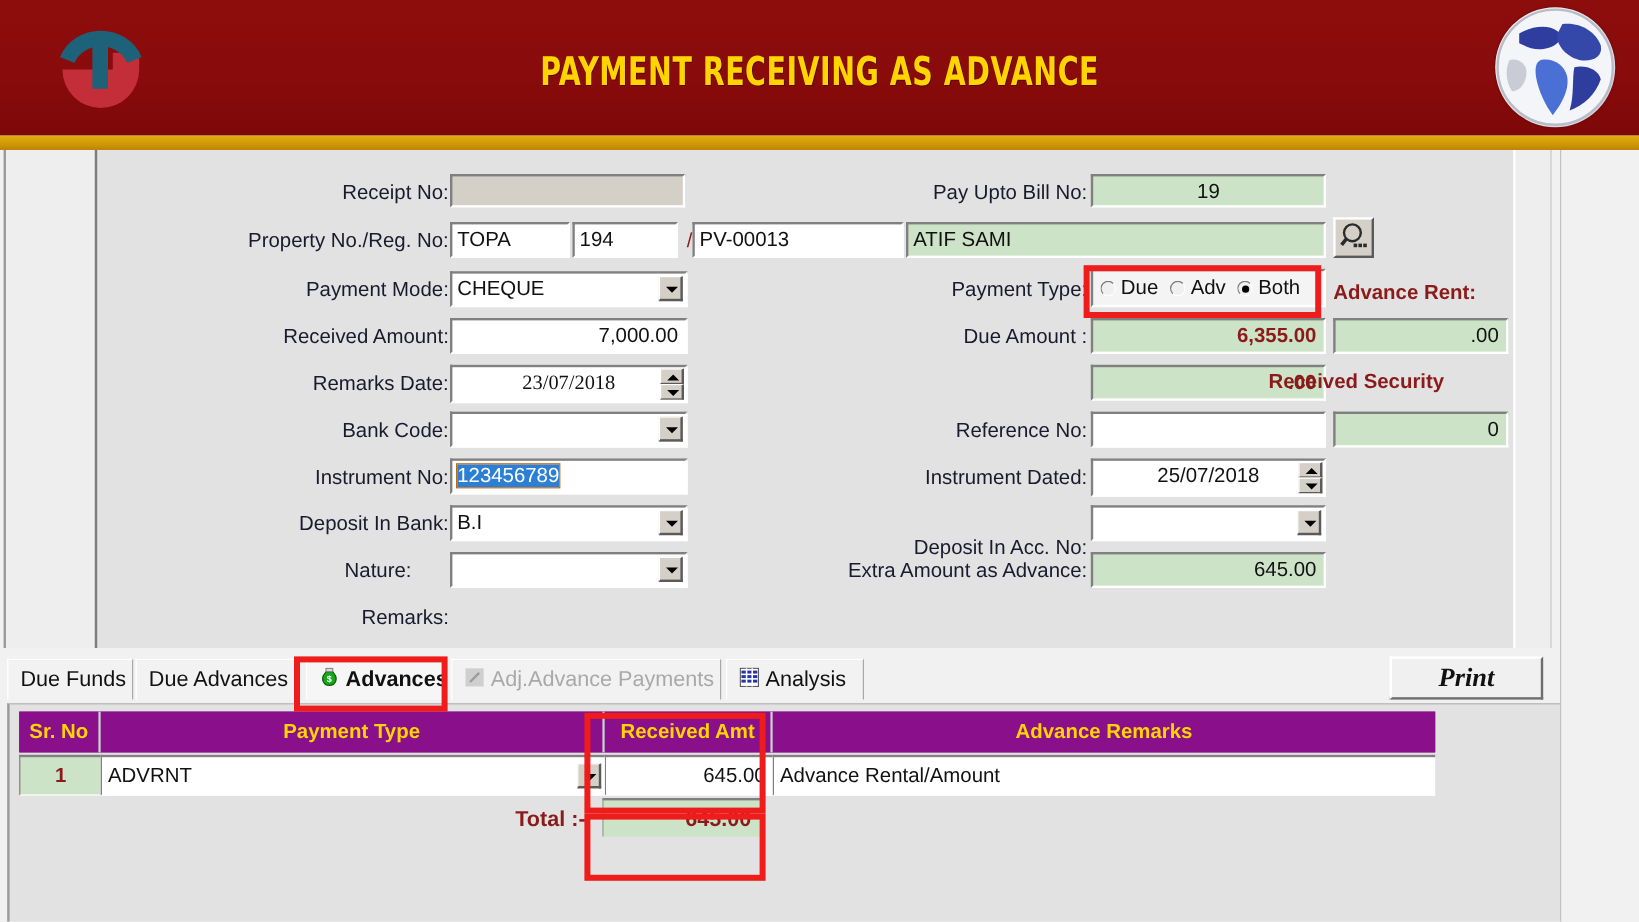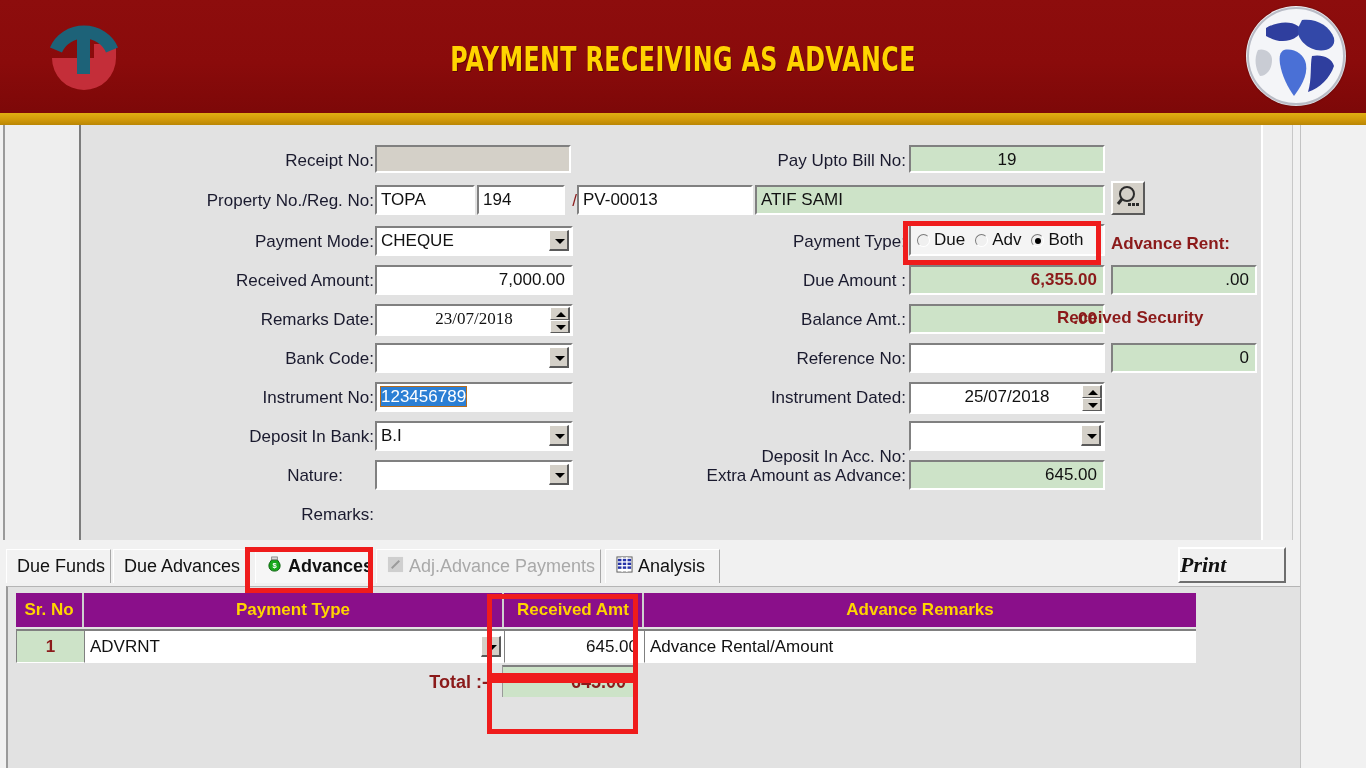--- a/index.html
+++ b/index.html
@@ -215,30 +215,30 @@
     font-size: 18px;
     color: #111;
     white-space: nowrap;
   }
   .tab.active { font-weight: bold; background:#f6f6f6; }
   .tab.disabled { color: #a9a9a9; }
   .tab-ico { margin-right: 5px; display:inline-block; }
 
   .print-btn {
     position: absolute; right: 80px; top: 422px;
-    width: 108px; height: 36px;
+    width: 128px; height: 36px;
     background: #f0f0f0;
     border-top: 2px solid #ffffff;
     border-left: 2px solid #ffffff;
     border-right: 2px solid #6e6e6e;
     border-bottom: 2px solid #6e6e6e;
     font-family: "Liberation Serif","DejaVu Serif", serif;
     font-weight: bold; font-style: italic;
     font-size: 22px; color: #111;
-    display:flex; align-items:center; 
+    display:flex; align-items:center; justify-content:center;
   }
 
   
   .grid-wrap {
     position: absolute; left: 6px; top: 461px;
     width: 1294px; height: 182px;
     background: #e2e2e2;
     border-left: 2px solid #9a9a9a;
     border-top: 1px solid #b5b5b5;
   }
@@ -398,21 +398,20 @@
         </span>
         <span class="radio-item">
           <span class="radio-dot on"></span>
           <span>Both</span>
         </span>
       </div>
 
       <div class="lbl" style="left:600px; top:146px; width:225px;">Due Amount :</div>
       <div class="fld green right redtext" style="left:828px; top:140px; width:196px; height:30px;">6,355.00</div>
 
-      <div class="lbl" style="left:600px; top:185px; width:225px;">Balance Amt.:</div>
       <div class="fld green right redtext" style="left:828px; top:179px; width:196px; height:30px;">.00</div>
 
       <div class="lbl" style="left:600px; top:224px; width:225px;">Reference No:</div>
       <div class="fld" style="left:828px; top:218px; width:196px; height:30px;"></div>
 
       <div class="lbl" style="left:600px; top:263px; width:225px;">Instrument Dated:</div>
       <div class="fld center" style="left:828px; top:257px; width:196px; height:32px;">25/07/2018</div>
       <div class="spin" style="left:1001px; top:260px;">
         <div class="up"></div>
         <div class="dn"></div>

